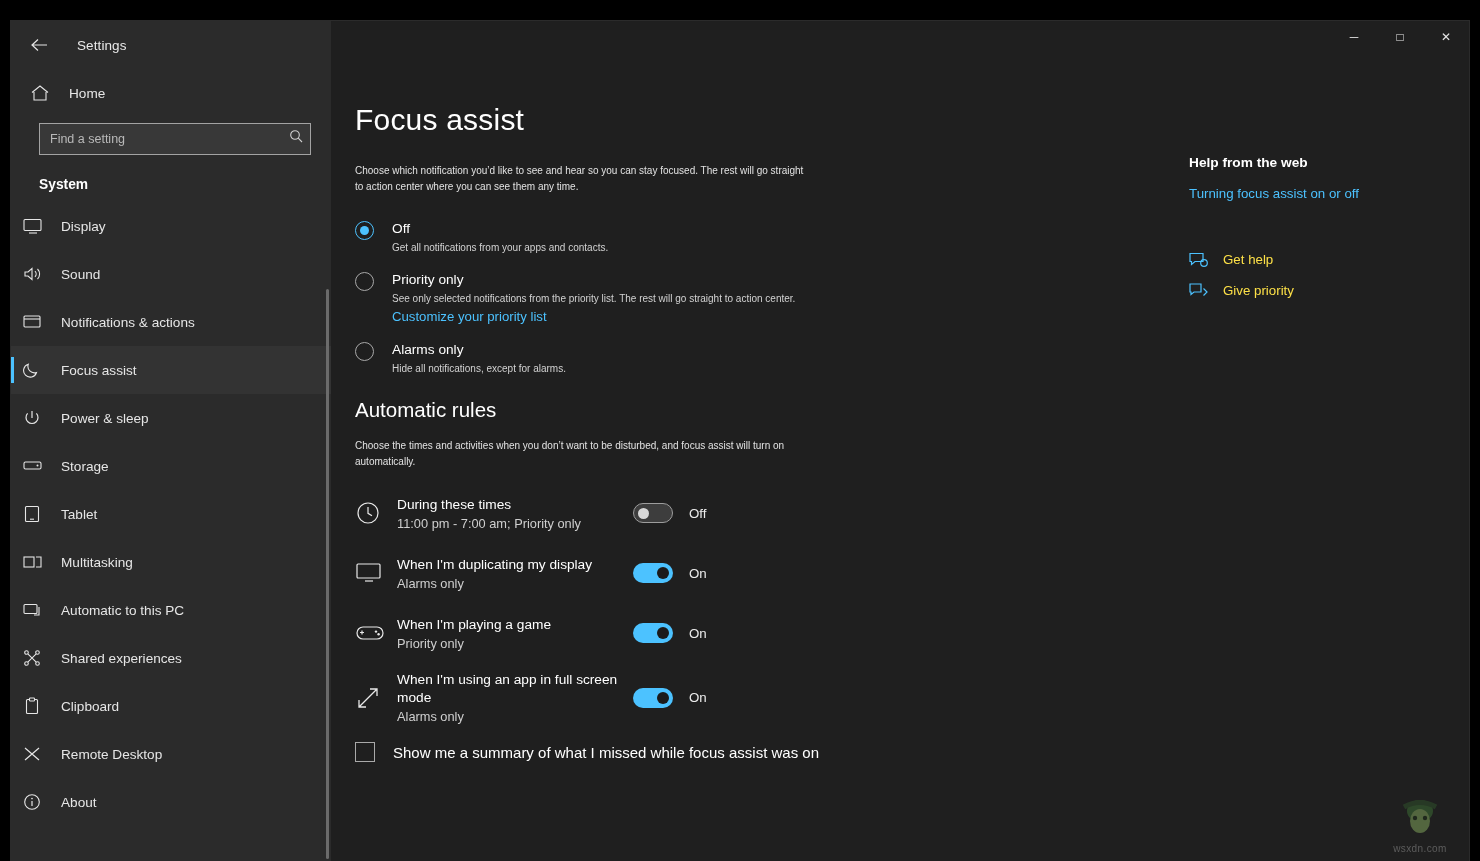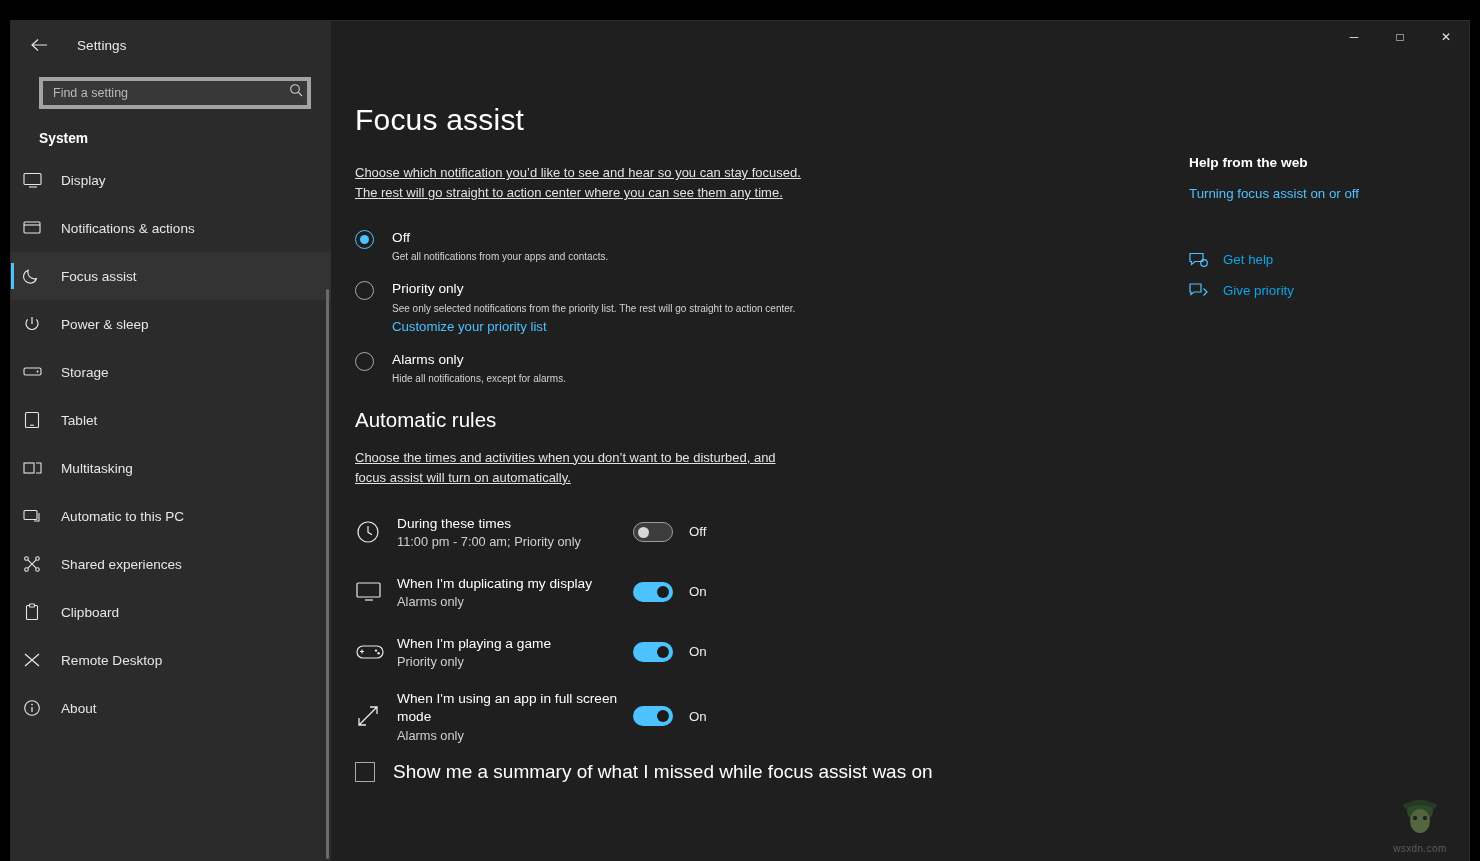--- a/index.html
+++ b/index.html
@@ -92,21 +92,21 @@
   }
   .home-row { margin-bottom: 10px; }
   .search-wrap {
     margin: 4px 20px 10px 28px;
     position: relative;
     height: 32px;
   }
   .search-input {
     width: 100%; height: 32px;
     background: #383838;
-    border: 4px solid #a3a3a3;
+    border: 1px solid #a3a3a3;
     color: #d6d6d6;
     font-size: 12.5px;
     padding: 0 30px 0 10px;
     font-family: "Liberation Sans", sans-serif;
     outline: none;
   }
   .search-input::placeholder { color: #b9b9b9; }
   .search-ico {
     position: absolute;
     right: 8px; top: 6px;
@@ -152,25 +152,24 @@
   }
   h1.page-title {
     color: #ffffff;
     font-size: 30px;
     font-weight: normal;
     letter-spacing: .2px;
     margin-bottom: 26px;
   }
   .desc {
     color: #e2e2e2;
-    font-size: 13px;
+    font-size: 10px;
     line-height: 1.55;
     max-width: 450px;
     margin-bottom: 26px;
-    text-decoration: underline;
   }
   .radio-group { margin-bottom: 6px; }
   .radio-row {
     display: flex;
     align-items: flex-start;
     margin-bottom: 16px;
   }
   .radio {
     width: 19px; height: 19px;
     border-radius: 50%;
@@ -284,21 +283,21 @@
     margin-top: 18px;
   }
   .checkbox {
     width: 20px; height: 20px;
     border: 1.4px solid #a9a9a9;
     flex: 0 0 20px;
     background: transparent;
   }
   .check-label {
     color: #ffffff;
-    font-size: 19px;
+    font-size: 15px;
     margin-left: 18px;
     text-align: center;
   }
   
   .rail {
     width: 300px;
     flex: 0 0 300px;
     padding: 52px 16px 0 20px;
   }
   .rail-head {
@@ -319,21 +318,21 @@
     align-items: center;
     margin-bottom: 14px;
   }
   .rail-ico {
     width: 26px;
     flex: 0 0 26px;
     display: flex; align-items: center;
     color: #4cc2ff;
   }
   .rail-item-label {
-    color: #0ea5e9;
+    color: #fde047;
     font-size: 13.3px;
     margin-left: 8px;
   }
   
   .watermark {
     position: absolute;
     right: 22px; bottom: 10px;
     text-align: center;
     opacity: .55;
   }
@@ -361,20 +360,28 @@
       <div class="win-btn">─</div>
       <div class="win-btn">□</div>
       <div class="win-btn close">✕</div>
     </div>
   </div>
 
   <div class="body">
 
     <div class="sidebar">
 
+      <div class="nav-row home-row">
+        <span class="nav-ico">
+          <svg width="18" height="16" viewBox="0 0 18 16" fill="none">
+            <path d="M1 7.5L9 1l8 6.5M3 7v8h12V7" stroke="#e6e6e6" stroke-width="1.1" fill="none"></path>
+          </svg>
+        </span>
+        <span class="nav-label">Home</span>
+      </div>
 
       <div class="search-wrap">
         <input class="search-input" type="text" placeholder="Find a setting" style="">
         <span class="search-ico">
           <svg width="14" height="14" viewBox="0 0 14 14" fill="none">
             <circle cx="6" cy="6" r="4.3" stroke="#d0d0d0" stroke-width="1.1"></circle>
             <path d="M9.2 9.2L13 13" stroke="#d0d0d0" stroke-width="1.1"></path>
           </svg>
         </span>
       </div>
@@ -384,20 +391,29 @@
       <div class="nav-row nav-item">
         <span class="nav-ico">
           <svg width="20" height="16" viewBox="0 0 20 16" fill="none">
             <rect x="1" y="1.5" width="17" height="11" rx="1" stroke="#e6e6e6" stroke-width="1.1"></rect>
             <path d="M6 15h8" stroke="#e6e6e6" stroke-width="1.1"></path>
           </svg>
         </span>
         <span class="nav-label">Display</span>
       </div>
 
+      <div class="nav-row nav-item">
+        <span class="nav-ico">
+          <svg width="20" height="16" viewBox="0 0 20 16" fill="none">
+            <path d="M2 6h3l4-3.5v11L5 10H2z" stroke="#e6e6e6" stroke-width="1.1" fill="none"></path>
+            <path d="M12 5.2a4 4 0 010 5.6M14.5 3a7 7 0 010 10" stroke="#e6e6e6" stroke-width="1.1" fill="none"></path>
+          </svg>
+        </span>
+        <span class="nav-label">Sound</span>
+      </div>
 
       <div class="nav-row nav-item">
         <span class="nav-ico">
           <svg width="20" height="16" viewBox="0 0 20 16" fill="none">
             <rect x="1" y="2" width="16" height="11" rx="1" stroke="#e6e6e6" stroke-width="1.1"></rect>
             <path d="M1 5h16" stroke="#e6e6e6" stroke-width="1.1"></path>
           </svg>
         </span>
         <span class="nav-label">Notifications &amp; actions</span>
       </div>

